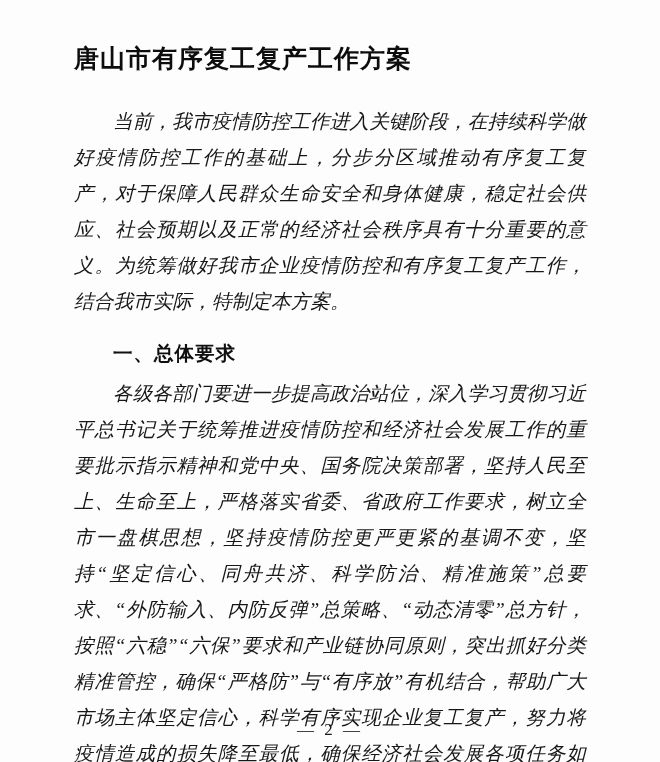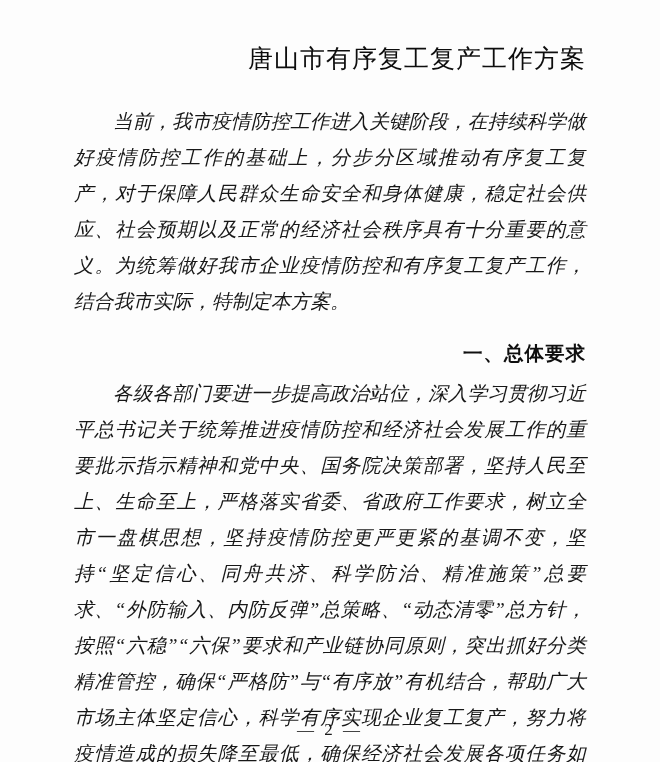--- a/index.html
+++ b/index.html
@@ -17,23 +17,23 @@
   }
   .page {
     width: 660px;
     height: 762px;
     box-sizing: border-box;
     padding: 26px 74px 0 74px;
     position: relative;
     background: #fdfdfd;
   }
   .doc-title {
-    text-align: right;
+    text-align: left;
     font-size: 25px;
-    font-weight: normal;
+    font-weight: bold;
     letter-spacing: 1px;
     margin: 14px 0 6px 0;
     line-height: 1.5;
     font-family: "Liberation Serif", "DejaVu Serif", serif;
     color: #0d0d0d;
   }
   .body-block {
     margin-top: 26px;
   }
   p.para {
@@ -48,21 +48,20 @@
     font-style: italic;
   }
   h2.section-heading {
     font-size: 19.5px;
     line-height: 36px;
     font-weight: bold;
     text-indent: 2em;
     margin: 16px 0 4px 0;
     letter-spacing: 1px;
     color: #0f0f0f;
-    text-align: right;
   }
   .page-number {
     position: absolute;
     bottom: 22px;
     left: 0;
     width: 100%;
     text-align: center;
     font-size: 17px;
     letter-spacing: 3px;
     color: #1a1a1a;

